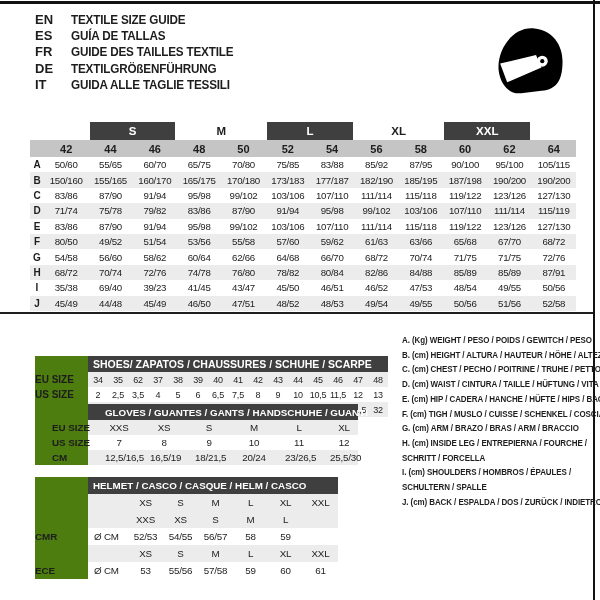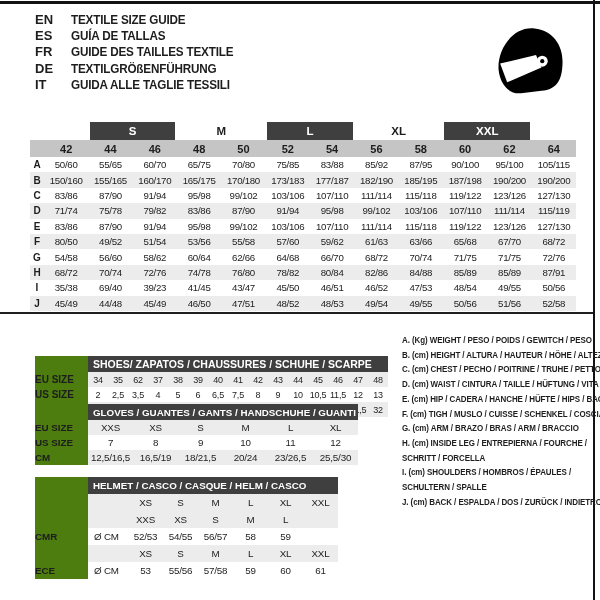--- a/index.html
+++ b/index.html
@@ -33,21 +33,21 @@
   
   table.lower{position:absolute;border-collapse:collapse;table-layout:fixed;}
   table.lower td{padding:0;text-align:center;white-space:nowrap;font-size:9px;height:15px;letter-spacing:-0.2px;}
   table.lower col.c-label{width:53px;}
   table.lower td.rowlabel{text-align:left;font-weight:bold;font-size:10px;background:#4d7c0f;letter-spacing:0;}
   table.lower tr.shade td:not(.rowlabel){background:#ececec;}
   table.lower td.bar{background:#3f3f3f;color:#fff;text-align:left;padding-left:5px;
     font-weight:bold;font-size:10.5px;height:16px;letter-spacing:0;}
   #shoes-table{left:35px;top:356px;width:353px;}
   #gloves-table{left:35px;top:404px;width:323px;}
-  #gloves-table td{font-size:9.8px;}
+  #gloves-table td{font-size:9.8px;padding-left:17px;}
   #helmet-table{left:35px;top:477px;width:303px;}
   #helmet-table td{height:17px;font-size:9.8px;}
   #helmet-table td.bar{height:16px;}
   #helmet-table col.c-unit{width:40px;}
   #helmet-table td.unit{text-align:left;padding-left:6px;}
 
   
   .legend{position:absolute;left:402px;top:333px;width:190px;}
   .legend-item{font-weight:bold;font-size:9.5px;line-height:14.7px;white-space:pre;
     transform:scaleX(0.84);transform-origin:0 0;letter-spacing:-0.1px;}

